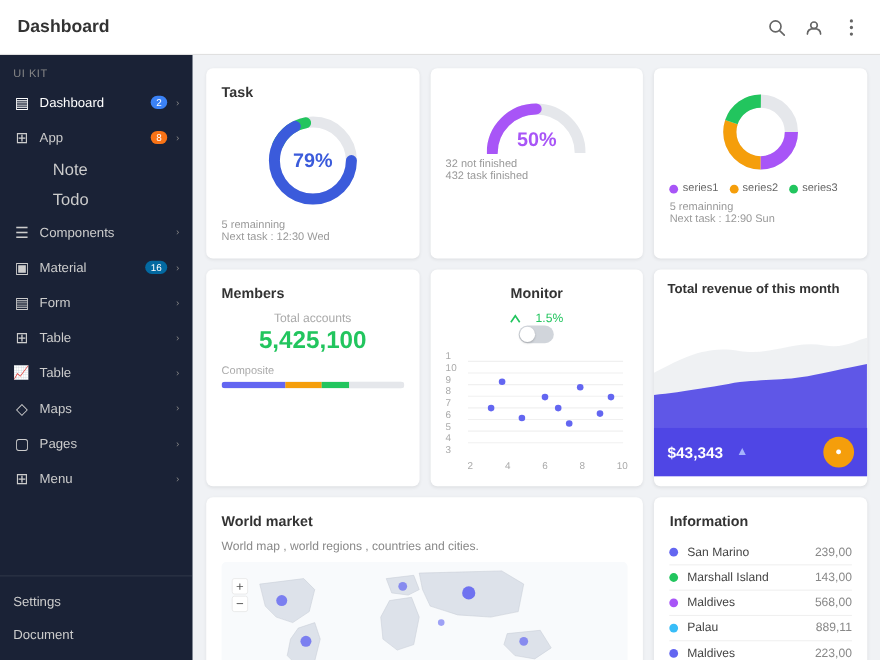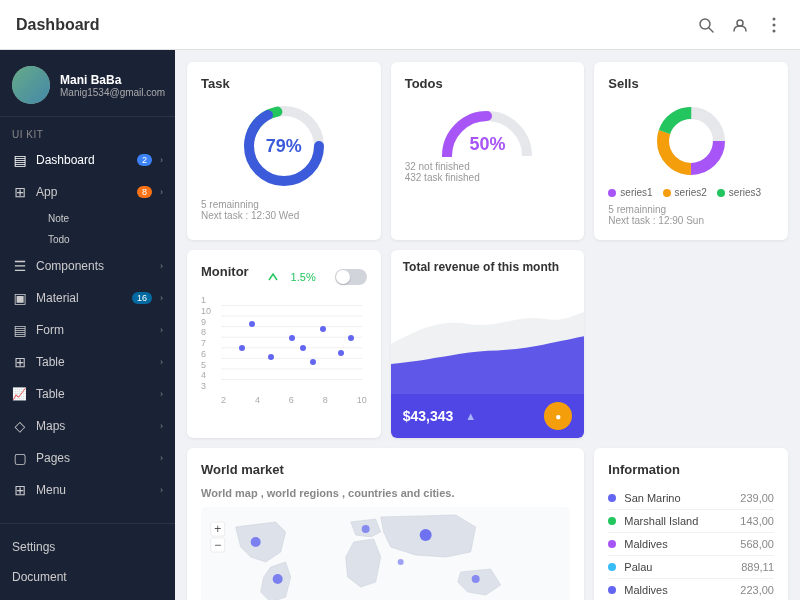--- a/index.html
+++ b/index.html
@@ -26,21 +26,21 @@
     .sidebar-section-label { font-size: 10px; color: #888; padding: 12px 12px 4px; text-transform: uppercase; letter-spacing: 0.5px; }
     .sidebar-item { display: flex; align-items: center; padding: 8px 12px; cursor: pointer; font-size: 12px; color: #ccc; gap: 8px; position: relative; }
     .sidebar-item.active { color: #fff; }
     .sidebar-item .item-icon { width: 16px; height: 16px; display: flex; align-items: center; justify-content: center; font-size: 14px; flex-shrink: 0; }
     .sidebar-item .item-label { flex: 1; }
     .badge { background: #3b82f6; color: #fff; border-radius: 10px; font-size: 9px; padding: 1px 5px; }
     .badge-orange { background: #f97316; }
     .badge-green { background: #0369a1; }
     .arrow { font-size: 9px; color: #888; }
     .sidebar-sub { padding-left: 36px; }
-    .sidebar-sub .sidebar-item { font-size: 10px; padding: 5px 12px; }
+    .sidebar-sub .sidebar-item { font-size: 15px; padding: 5px 12px; }
     .sidebar-bottom { margin-top: auto; padding: 8px 0; border-top: 1px solid rgba(255,255,255,0.08); }
 
     
     .main { flex: 1; overflow-y: auto; padding: 12px; background: #f0f2f5; }
     .grid { display: grid; grid-template-columns: 1fr 1fr 1fr; gap: 10px; }
     .card { background: #fff; border-radius: 6px; padding: 14px; box-shadow: 0 1px 3px rgba(0,0,0,0.07); }
     .card-title { font-size: 13px; font-weight: 600; color: #333; margin-bottom: 10px; }
 
     
     .task-chart { display: flex; justify-content: center; align-items: center; margin: 8px 0; }
@@ -55,21 +55,21 @@
     .legend-dot { width: 8px; height: 8px; border-radius: 50%; }
 
     
     .members-total-label { font-size: 11px; color: #aaa; text-align: center; margin-top: 8px; }
     .members-total-value { font-size: 22px; font-weight: 700; color: #22c55e; text-align: center; }
     .composite-label { font-size: 10px; color: #aaa; margin-top: 10px; }
     .composite-bar { height: 6px; border-radius: 3px; background: #e5e7eb; margin-top: 4px; display: flex; overflow: hidden; }
     .composite-bar-fill { height: 100%; }
 
     
-    .monitor-header { display: flex; align-items: center; justify-content: space-between; }
+    .monitor-header { display: flex; align-items: center; justify-content: space-between; flex-direction: column; }
     .monitor-trend { font-size: 11px; color: #22c55e; display: flex; align-items: center; gap: 13px; }
     .toggle { width: 32px; height: 16px; border-radius: 8px; background: #d1d5db; position: relative; cursor: pointer; }
     .toggle-knob { width: 14px; height: 14px; border-radius: 50%; background: #fff; position: absolute; top: 1px; left: 1px; box-shadow: 0 1px 2px rgba(0,0,0,0.2); }
 
     
     .scatter-plot { position: relative; width: 100%; height: 110px; margin-top: 6px; }
     .scatter-axis { position: absolute; bottom: 0; left: 20px; right: 0; display: flex; justify-content: space-between; font-size: 9px; color: #aaa; }
     .scatter-y-axis { position: absolute; left: 0; top: 0; bottom: 14px; display: flex; flex-direction: column; justify-content: space-between; font-size: 9px; color: #aaa; }
     .scatter-area { position: absolute; left: 20px; right: 4px; top: 0; bottom: 14px; }
     .scatter-dot { position: absolute; width: 6px; height: 6px; border-radius: 50%; background: #6366f1; transform: translate(-50%, 50%); }
@@ -123,32 +123,20 @@
           <circle cx="2" cy="8" r="1.5"></circle>
           <circle cx="2" cy="14" r="1.5"></circle>
         </svg>
     </div>
   </div>
 </div>
 
 <div class="layout">
 
   <div class="sidebar">
-    <div class="sidebar-user">
-      <div class="user-row">
-        <div class="avatar">
-          <div class="avatar-img"></div>
-        </div>
-        <div class="user-info">
-          <div class="user-name">Mani BaBa</div>
-          <div class="user-email">Manig1534@gmail.com</div>
-        </div>
-
-      </div>
-    </div>
 
     <div class="sidebar-section-label">Ui Kit</div>
 
     <div class="sidebar-item active">
       <span class="item-icon">▤</span>
       <span class="item-label">Dashboard</span>
       <span class="badge">2</span>
       <span class="arrow">›</span>
     </div>
 
@@ -235,38 +223,36 @@
             <span class="donut-label">79%</span>
           </div>
         </div>
         <div class="card-footer-text">
           <span>5 remainning</span>
           <span>Next task : 12:30 Wed</span>
         </div>
       </div>
 
       <div class="card">
-        <div class="card-title">Todos</div>
         <div style="display:flex;justify-content:center;margin:8px 0 4px;">
           <div style="position:relative;width:90px;height:56px;">
             <svg width="90" height="56" viewBox="0 0 90 56">
               <path d="M5,55 A40,40 0 0,1 85,55" fill="none" stroke="#e5e7eb" stroke-width="10"></path>
               <path d="M5,55 A40,40 0 0,1 45,15" fill="none" stroke="#a855f7" stroke-width="10" stroke-linecap="round"></path>
             </svg>
             <div style="position:absolute;bottom:2px;left:50%;transform:translateX(-50%);font-size:18px;font-weight:700;color:#a855f7;">50%</div>
           </div>
         </div>
         <div class="card-footer-text">
           <span>32 not finished</span>
           <span>432 task finished</span>
         </div>
       </div>
 
       <div class="card">
-        <div class="card-title">Sells</div>
         <div style="display:flex;justify-content:center;margin:4px 0;">
           <svg width="80" height="80" viewBox="0 0 80 80">
             <circle cx="40" cy="40" r="28" fill="none" stroke="#e5e7eb" stroke-width="12"></circle>
             <circle cx="40" cy="40" r="28" fill="none" stroke="#a855f7" stroke-width="12" stroke-dasharray="44 132" stroke-dashoffset="0" stroke-linecap="butt"></circle>
             <circle cx="40" cy="40" r="28" fill="none" stroke="#f59e0b" stroke-width="12" stroke-dasharray="53 123" stroke-dashoffset="-44" stroke-linecap="butt"></circle>
             <circle cx="40" cy="40" r="28" fill="none" stroke="#22c55e" stroke-width="12" stroke-dasharray="35 141" stroke-dashoffset="-97" stroke-linecap="butt"></circle>
           </svg>
         </div>
         <div class="sells-legend">
           <div class="legend-item">
@@ -281,20 +267,32 @@
               <span class="legend-dot" style="background:#22c55e;"></span>
               <span>series3</span>
             </div>
         </div>
         <div class="card-footer-text">
           <span>5 remainning</span>
           <span>Next task : 12:90 Sun</span>
         </div>
       </div>
 
+      <div class="card">
+        <div class="card-title">Members</div>
+        <div class="members-total-label">Total accounts</div>
+        <div class="members-total-value">5,425,100</div>
+        <div class="composite-label">Composite</div>
+        <div class="composite-bar">
+          <div class="composite-bar-fill" style="background:#6366f1;width:35%;"></div>
+          <div class="composite-bar-fill" style="background:#f59e0b;width:20%;"></div>
+          <div class="composite-bar-fill" style="background:#22c55e;width:15%;"></div>
+          <div class="composite-bar-fill" style="background:#e5e7eb;width:30%;"></div>
+        </div>
+      </div>
 
       <div class="card">
         <div class="monitor-header">
           <span class="card-title">Monitor</span>
           <span class="monitor-trend">
             <svg width="10" height="10" viewBox="0 0 10 10">
                 <polyline points="1,8 5,2 9,8" fill="none" stroke="#22c55e" stroke-width="1.5"></polyline>
               </svg>
             <span>1.5%</span>
           </span>
@@ -359,21 +357,21 @@
         </div>
         <div class="revenue-bottom">
           <span class="revenue-value">$43,343</span>
           <span class="revenue-trend">▲</span>
           <div class="revenue-coin">●</div>
         </div>
       </div>
 
       <div class="world-market-card span-2">
         <div class="card-title">World market</div>
-        <div style="font-size:11px;color:#888;margin-bottom:6px;font-weight:bold;">World map , world regions , countries and cities.</div>
+        <div style="font-size:11px;color:#888;margin-bottom:6px;">World map , world regions , countries and cities.</div>
         <div class="world-map-area">
 
           <svg width="100%" height="100%" viewBox="0 0 360 110" style="position:absolute;top:0;left:0;">
 
             <path d="M30,20 L70,15 L80,25 L75,45 L60,55 L45,50 L35,40 Z" fill="#dde2ea" stroke="#c8cdd6" stroke-width="0.5"></path>
 
             <path d="M65,60 L80,55 L85,70 L80,90 L65,95 L55,85 L58,70 Z" fill="#dde2ea" stroke="#c8cdd6" stroke-width="0.5"></path>
 
             <path d="M145,15 L170,12 L175,25 L165,30 L150,28 Z" fill="#dde2ea" stroke="#c8cdd6" stroke-width="0.5"></path>
 

